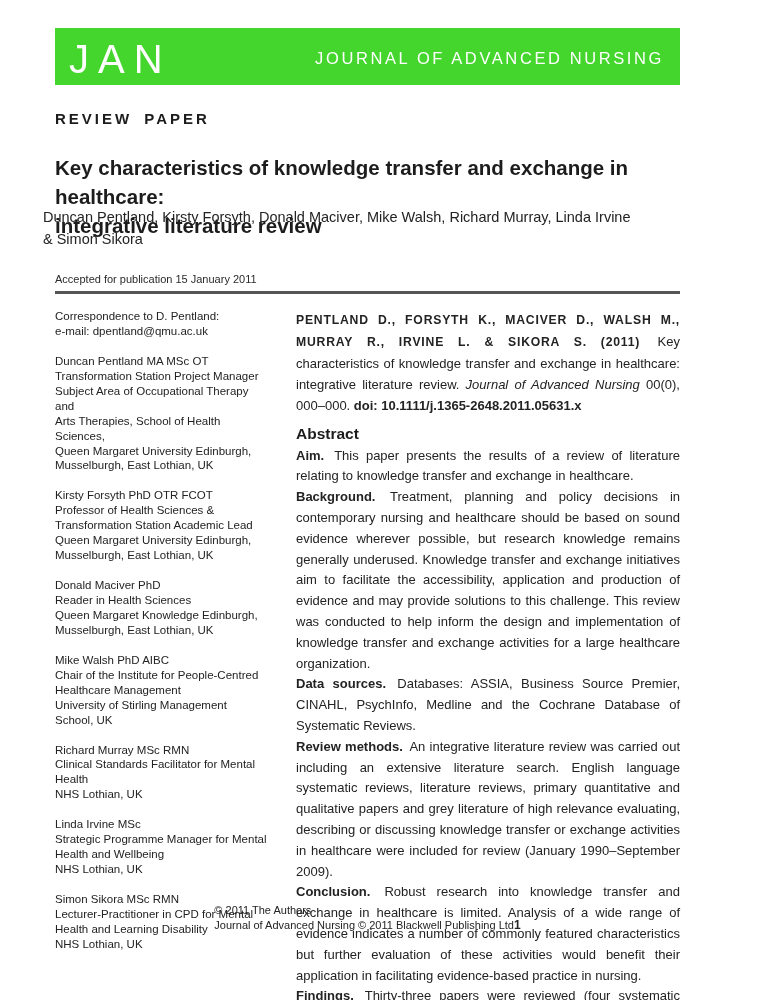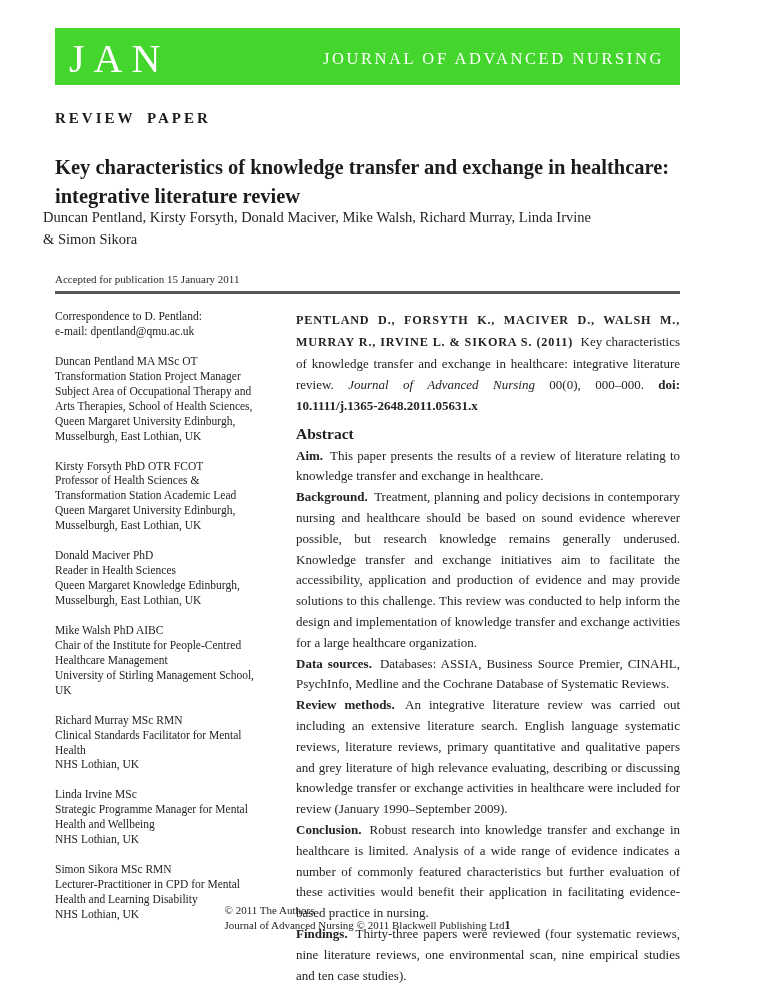--- a/index.html
+++ b/index.html
@@ -6,21 +6,21 @@
   html, body {
     margin: 0;
     padding: 0;
     background: #ffffff;
   }
   .page {
     position: relative;
     width: 697px;
     height: 1000px;
     background: #ffffff;
-    font-family: Liberation Serif, serif;
+    font-family: Liberation Sans, sans-serif;
     color: #232323;
     overflow: hidden;
   }
   .banner {
     position: absolute;
     left: 55px;
     top: 28px;
     width: 625px;
     height: 57px;
     background: #44d62c;

